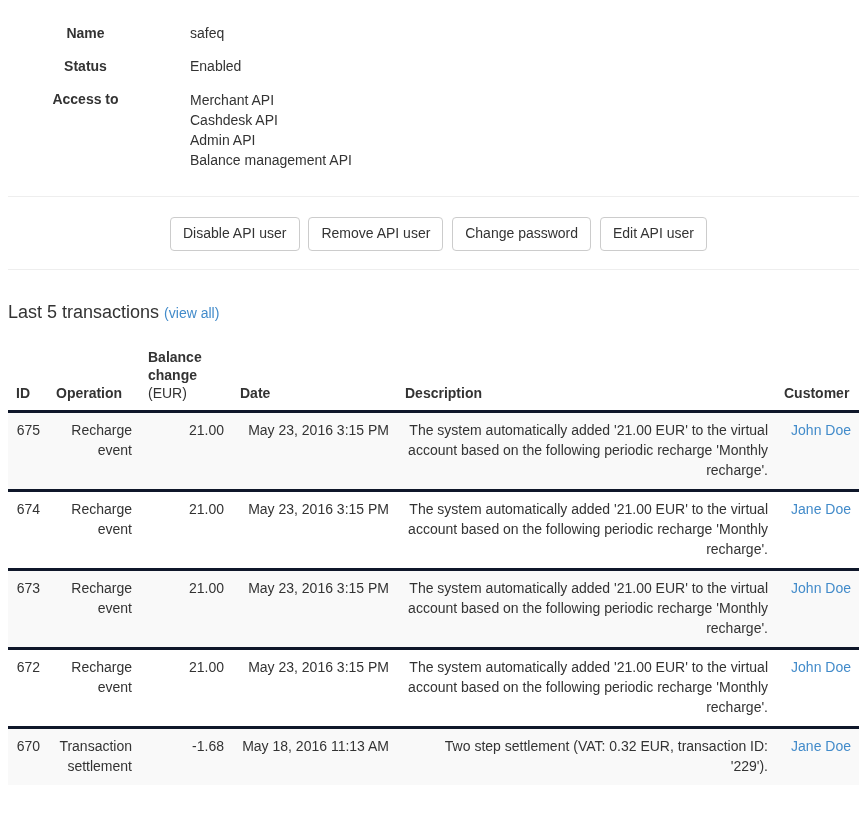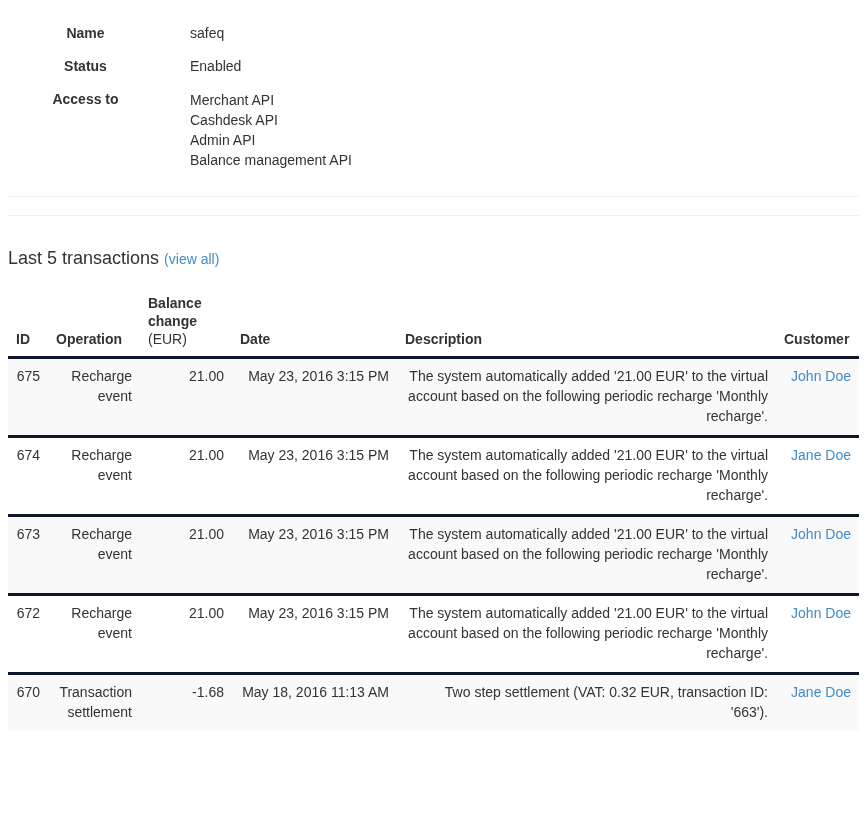--- a/index.html
+++ b/index.html
@@ -120,20 +120,26 @@
         <li>Merchant API</li>
         <li>Cashdesk API</li>
         <li>Admin API</li>
         <li>Balance management API</li>
       </ul>
     </div>
   </div>
 
   <hr class="divider divider-1">
 
+  <div class="actions">
+    <button class="btn">Disable API user</button>
+    <button class="btn">Remove API user</button>
+    <button class="btn">Change password</button>
+    <button class="btn">Edit API user</button>
+  </div>
 
   <hr class="divider divider-2">
 
   <h2 class="tx-heading"><span>Last 5 transactions</span> <a href="#" class="view-all">(view all)</a></h2>
 
   <table class="tx-table">
     <colgroup>
       <col class="col-id">
         <col class="col-operation">
         <col class="col-balance">
@@ -182,19 +188,19 @@
         <td>21.00</td>
         <td class="date-cell">May 23, 2016 3:15 PM</td>
         <td>The system automatically added '21.00 EUR' to the virtual account based on the following periodic recharge 'Monthly recharge'.</td>
         <td><a href="#">John Doe</a></td>
       </tr>
       <tr>
         <td>670</td>
         <td>Transaction settlement</td>
         <td>-1.68</td>
         <td class="date-cell">May 18, 2016 11:13 AM</td>
-        <td>Two step settlement (VAT: 0.32 EUR, transaction ID: '663').</td>
+        <td>Two step settlement (VAT: 0.32 EUR, transaction ID: '229').</td>
         <td><a href="#">Jane Doe</a></td>
       </tr>
     </tbody>
   </table>
 
 </div>
 
 </body></html>

